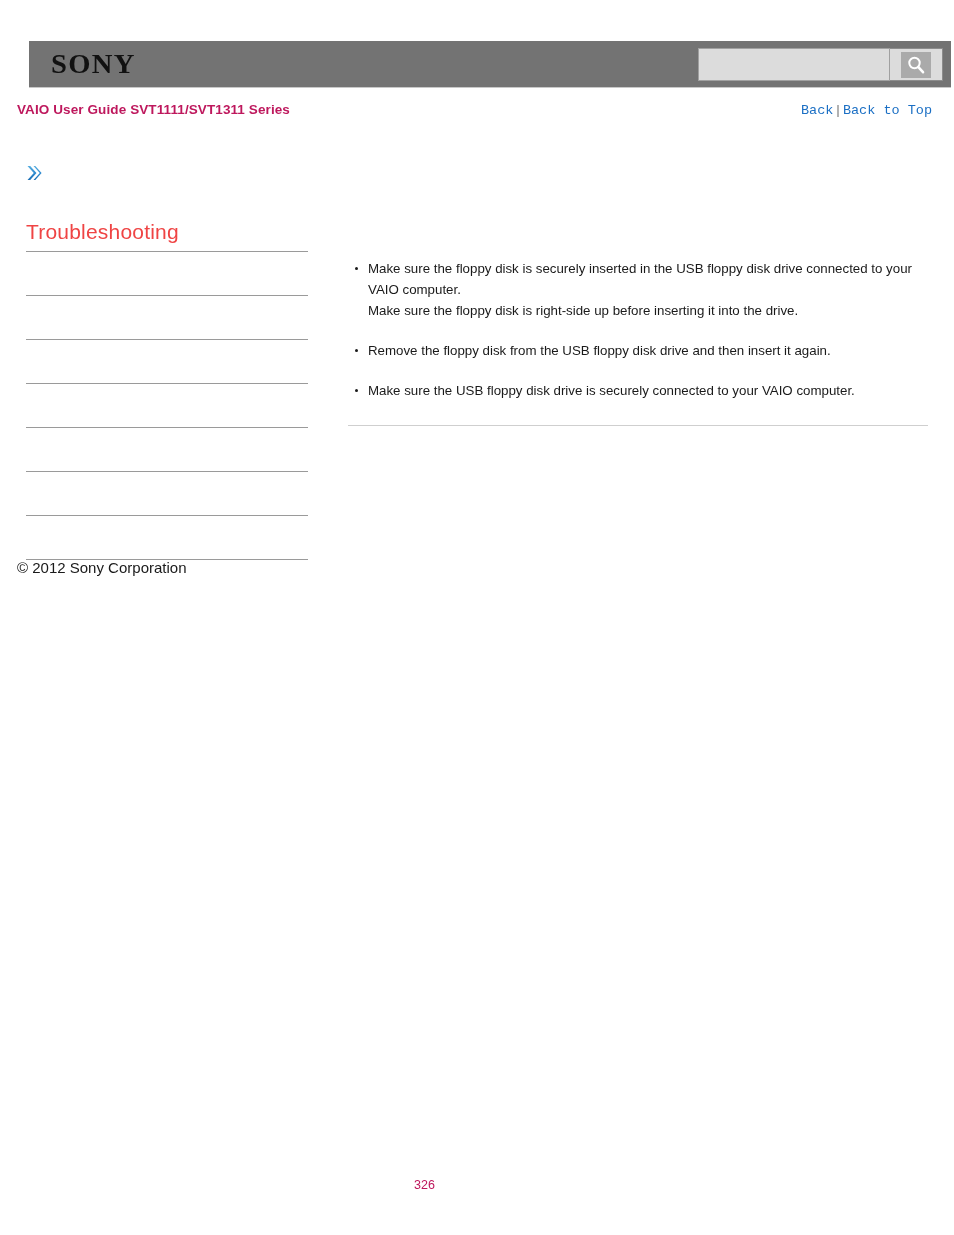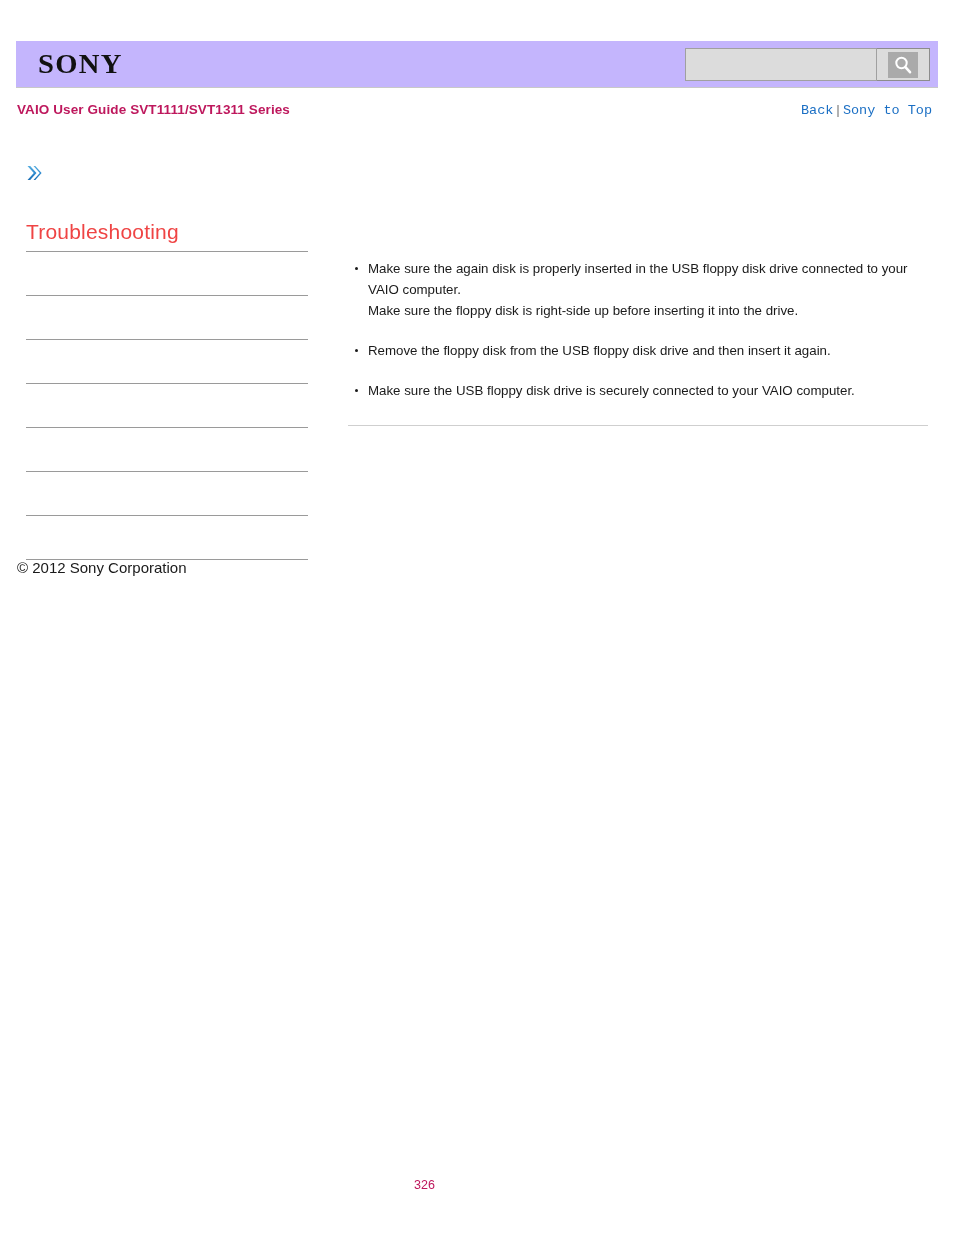--- a/index.html
+++ b/index.html
@@ -12,25 +12,25 @@
     height: 1235px;
     position: relative;
     font-family: "Liberation Sans", sans-serif;
     color: #000000;
     overflow: hidden;
   }
 
   
   .header-band {
     position: absolute;
-    left: 16px;
+    left: 29px;
     top: 41px;
     width: 922px;
     height: 47px;
-    background: #c4b5fd;
+    background: #737373;
     border-bottom: 1px solid #c8c8c8;
     box-sizing: border-box;
   }
   .sony-logo {
     position: absolute;
     left: 22px;
     top: 10px;
     font-family: "Liberation Serif", serif;
     font-weight: bold;
     font-size: 27px;
@@ -217,21 +217,21 @@
           <line x1="12.4" y1="12.2" x2="17" y2="17.2" stroke="#ffffff" stroke-width="2.6" stroke-linecap="round"></line>
         </svg>
       </span>
     </button>
   </div>
 </div>
 
 <div class="guide-title">VAIO User Guide SVT1111/SVT1311 Series</div>
 
 <div class="nav-links">
-  <a href="#">Back</a><span class="nav-sep">|</span><a href="#">Sony to Top</a>
+  <a href="#">Back</a><span class="nav-sep">|</span><a href="#">Back to Top</a>
 </div>
 
 <div class="chevron-icon">
   <svg width="20" height="20" viewBox="0 0 20 20" aria-hidden="true">
     <defs>
       <linearGradient id="chevGrad" x1="0" y1="0" x2="0" y2="1">
         <stop offset="0%" stop-color="#57aee0"></stop>
         <stop offset="50%" stop-color="#2e8bd0"></stop>
         <stop offset="100%" stop-color="#1a6fb5"></stop>
       </linearGradient>
@@ -262,21 +262,21 @@
   <div class="sidebar-item">
     <span></span>
   </div>
   <div class="sidebar-item">
     <span></span>
   </div>
 </div>
 
 <div class="content">
   <ul class="bullet-list">
-    <li class="bullet-item" style="white-space: pre-line;">Make sure the again disk is properly inserted in the USB floppy disk drive connected to your VAIO computer.
+    <li class="bullet-item" style="white-space: pre-line;">Make sure the floppy disk is securely inserted in the USB floppy disk drive connected to your VAIO computer.
 Make sure the floppy disk is right-side up before inserting it into the drive.</li>
     <li class="bullet-item" style="white-space: pre-line;">Remove the floppy disk from the USB floppy disk drive and then insert it again.</li>
     <li class="bullet-item" style="white-space: pre-line;">Make sure the USB floppy disk drive is securely connected to your VAIO computer.</li>
   </ul>
   <hr class="content-rule">
 </div>
 
 <div class="copyright">© 2012 Sony Corporation</div>
 <div class="page-number">326</div>
 

